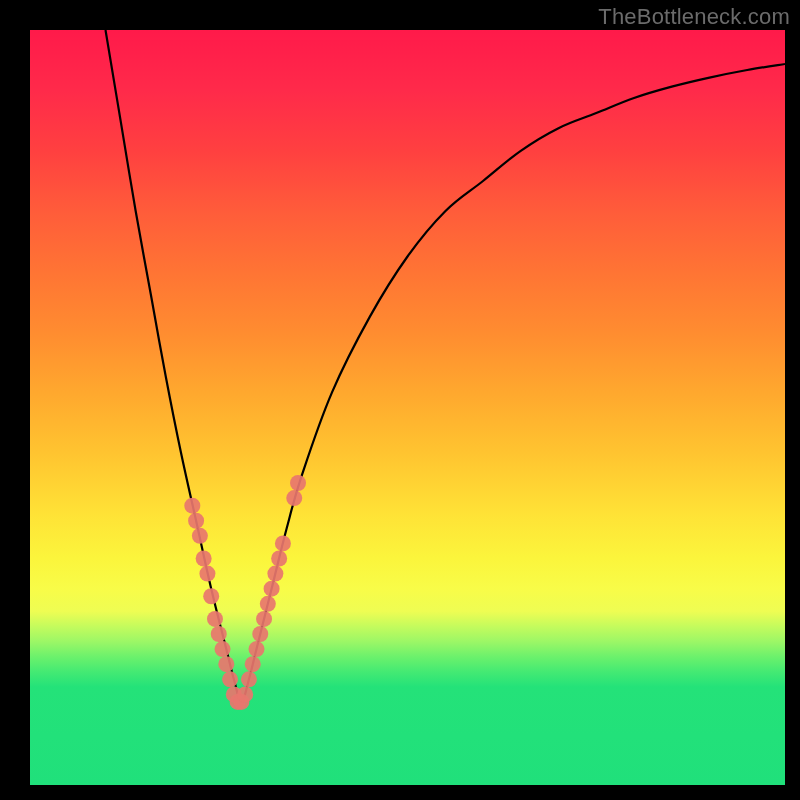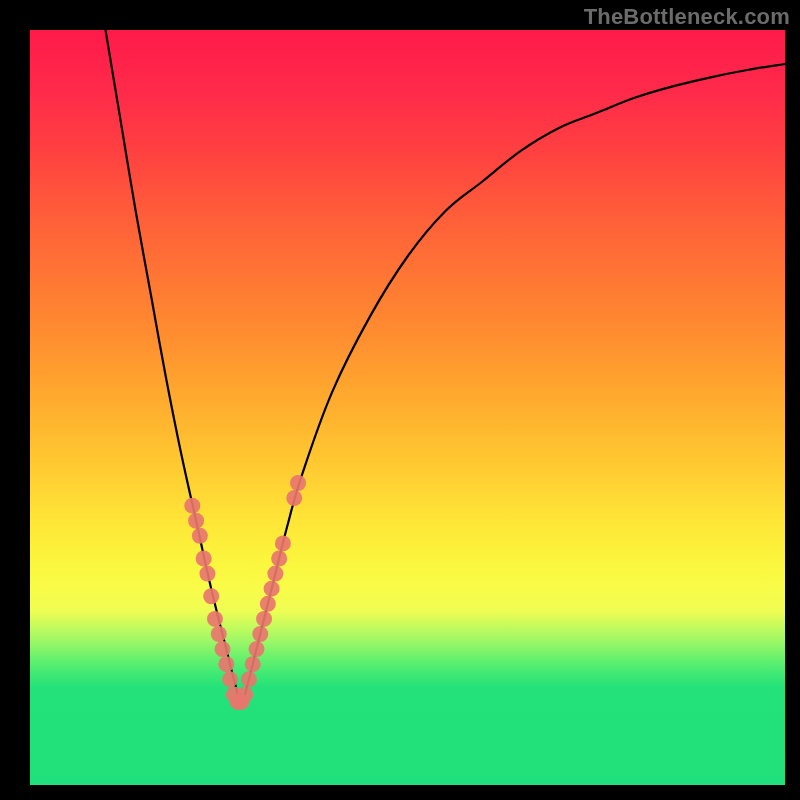--- a/index.html
+++ b/index.html
@@ -56,21 +56,21 @@
     width: 100%;
     height: 100%;
   }
   .watermark {
     position: absolute;
     top: 4px;
     right: 10px;
     color: #6b6b6b;
     font-size: 22px;
     letter-spacing: 0.2px;
-    font-weight: 700;
+    font-weight: 400;
   }
 </style>
 </head>
 <body>
 
 <div class="stage">
 
   <div class="watermark">TheBottleneck.com</div>
 
   <div class="plot-area">

